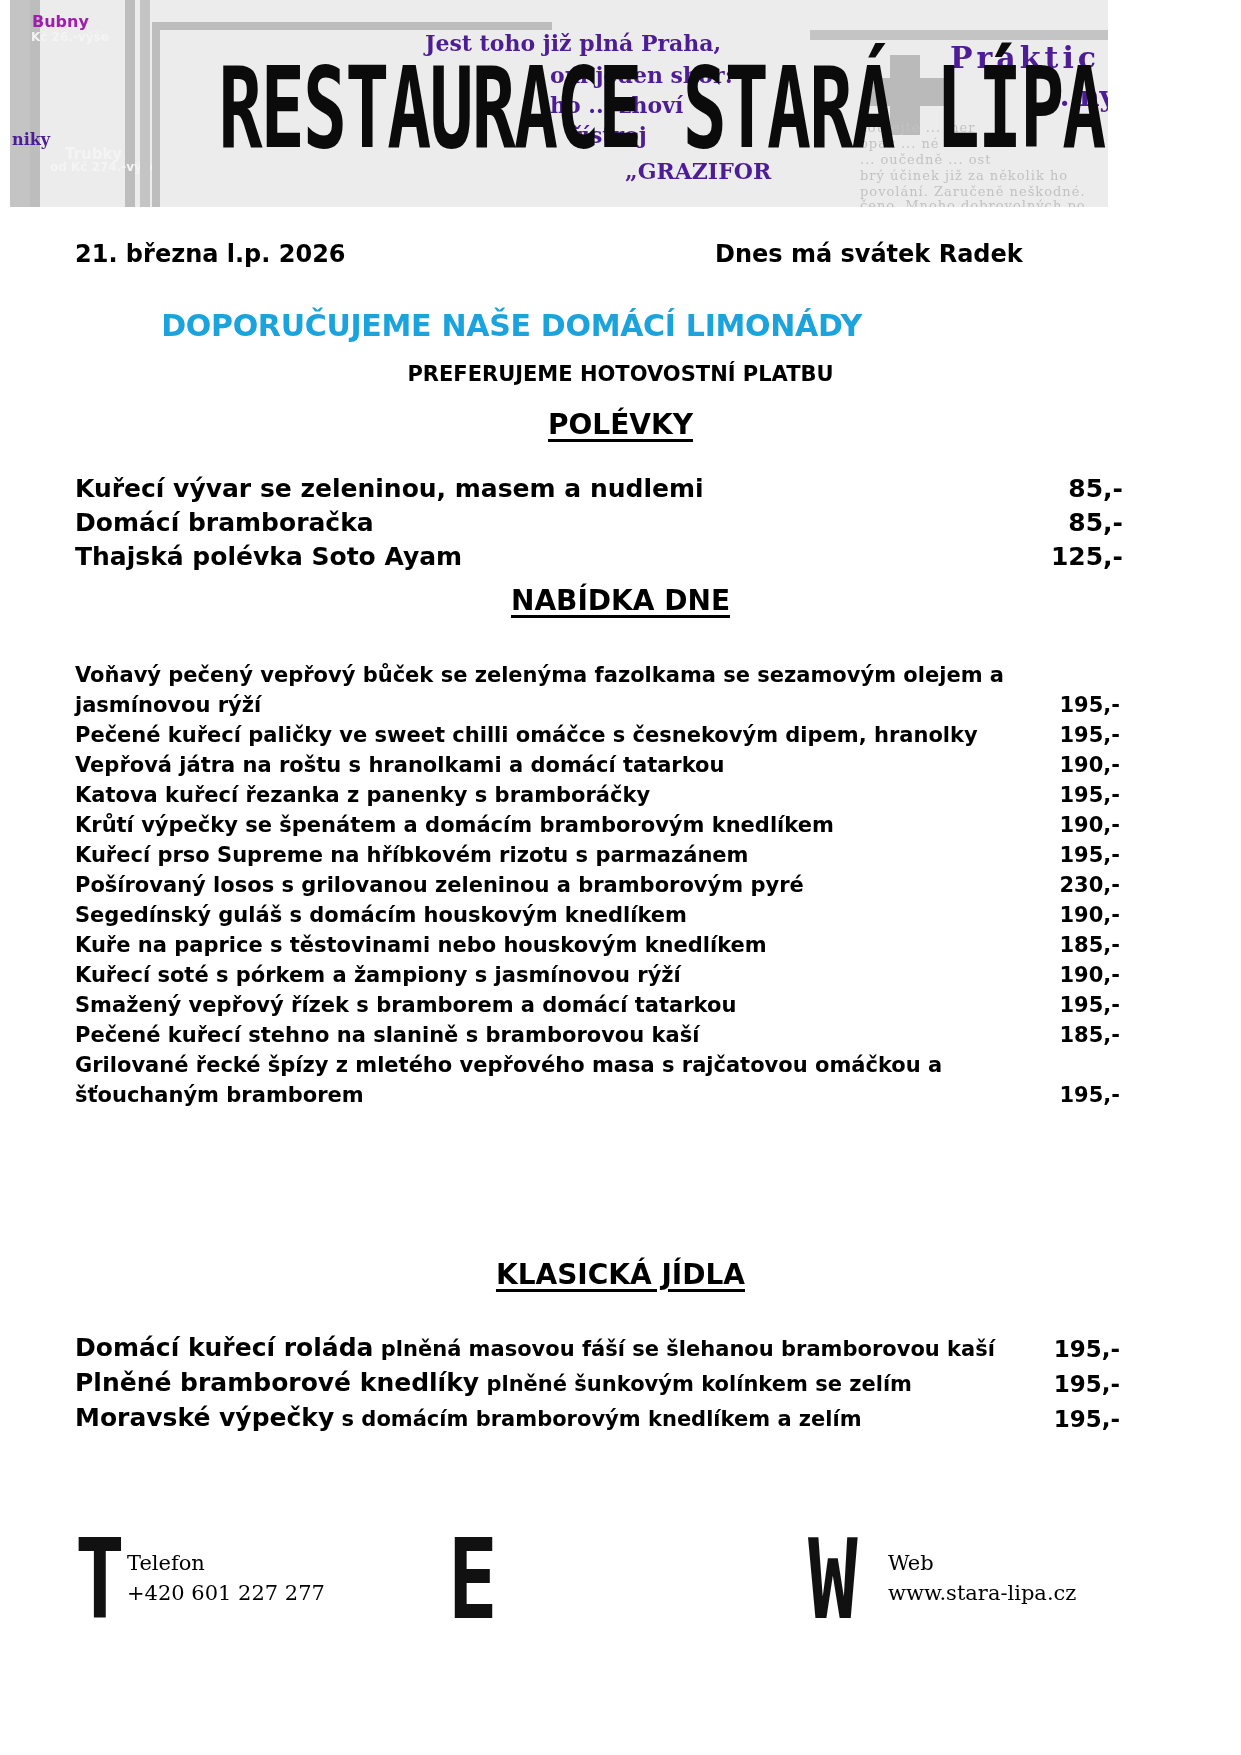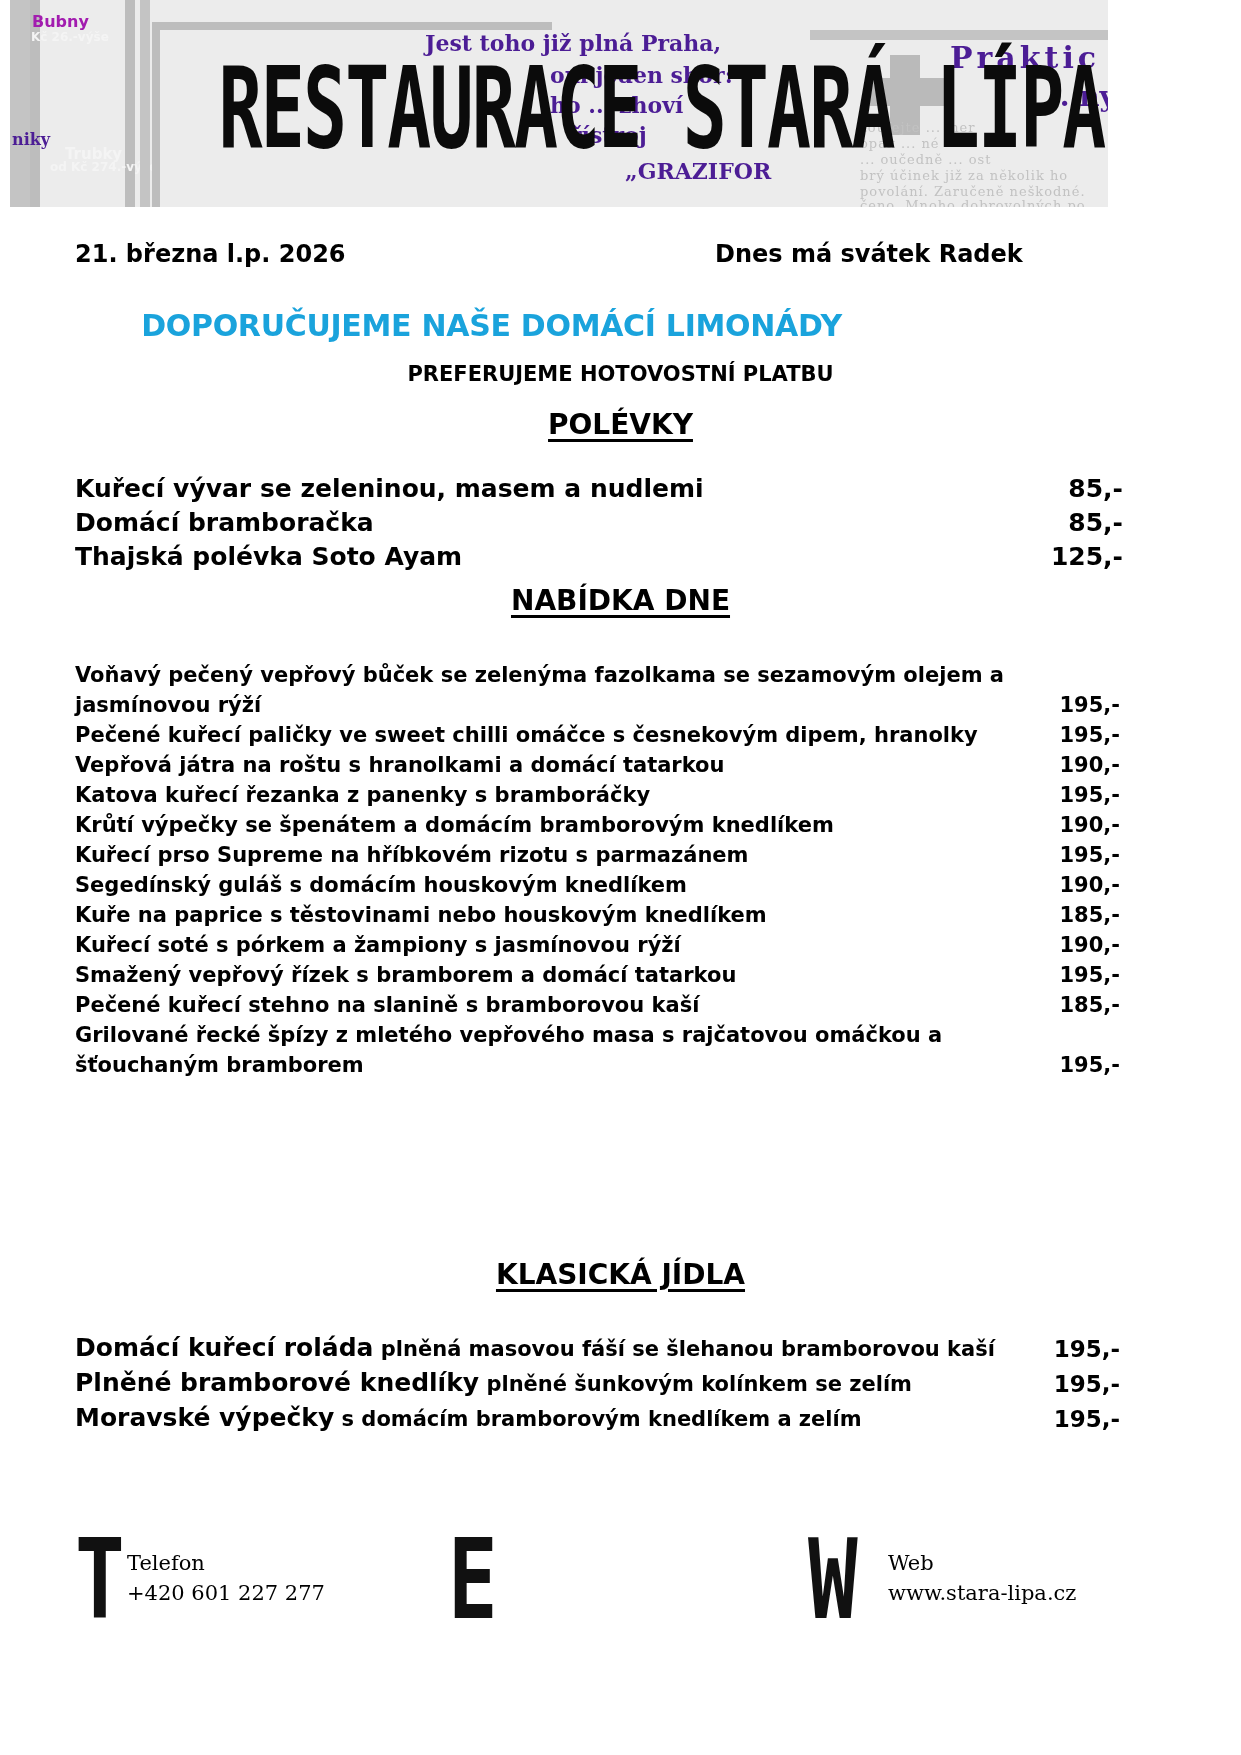--- a/index.html
+++ b/index.html
@@ -19,21 +19,21 @@
   .banner-title { position: absolute; left: 0; right: 0; top: 52px; text-align: center;
                   font-family: "DejaVu Sans Mono", monospace; font-weight: bold;
                   font-size: 118px; line-height: 118px; letter-spacing: -3px;
                   transform: scaleX(0.62) scaleY(0.95); transform-origin: center top;
                   color: #0b0b0b; white-space: nowrap; }
 
   
   .date { position: absolute; left: 75px; top: 240px; font-size: 24px; font-weight: bold; }
   .nameday { position: absolute; left: 715px; top: 240px; font-size: 24px; font-weight: bold; }
   .promo { position: absolute; left: 0; width: 983px; top: 308px; text-align: center;
-           font-size: 30px; font-weight: bold; color: #1aa3dc; letter-spacing: -0.3px; }
+           font-size: 30px; font-weight: bold; color: #1aa3dc; letter-spacing: -0.3px; padding-left: 20px; }
   .payment { position: absolute; left: 0; width: 1241px; top: 362px; text-align: center;
              font-size: 21px; font-weight: bold; }
 
   .section-title { position: absolute; left: 0; width: 1241px; text-align: center;
                    font-size: 28px; font-weight: bold; }
   .section-title span { text-decoration: underline; text-decoration-thickness: 3px;
                         text-underline-offset: 5px; }
 
   
   .menu { position: absolute; left: 75px; width: 1040px; }
@@ -135,20 +135,24 @@
     </div>
   <div class="row">
       <span class="name">Krůtí výpečky se špenátem a domácím bramborovým knedlíkem</span>
       <span class="price">190,-</span>
     </div>
   <div class="row">
       <span class="name">Kuřecí prso Supreme na hříbkovém rizotu s parmazánem</span>
       <span class="price">195,-</span>
     </div>
   <div class="row">
+      <span class="name">Pošírovaný losos s grilovanou zeleninou a bramborovým pyré</span>
+      <span class="price">230,-</span>
+    </div>
+  <div class="row">
       <span class="name">Segedínský guláš s domácím houskovým knedlíkem</span>
       <span class="price">190,-</span>
     </div>
   <div class="row">
       <span class="name">Kuře na paprice s těstovinami nebo houskovým knedlíkem</span>
       <span class="price">185,-</span>
     </div>
   <div class="row">
       <span class="name">Kuřecí soté s pórkem a žampiony s jasmínovou rýží</span>
       <span class="price">190,-</span>

